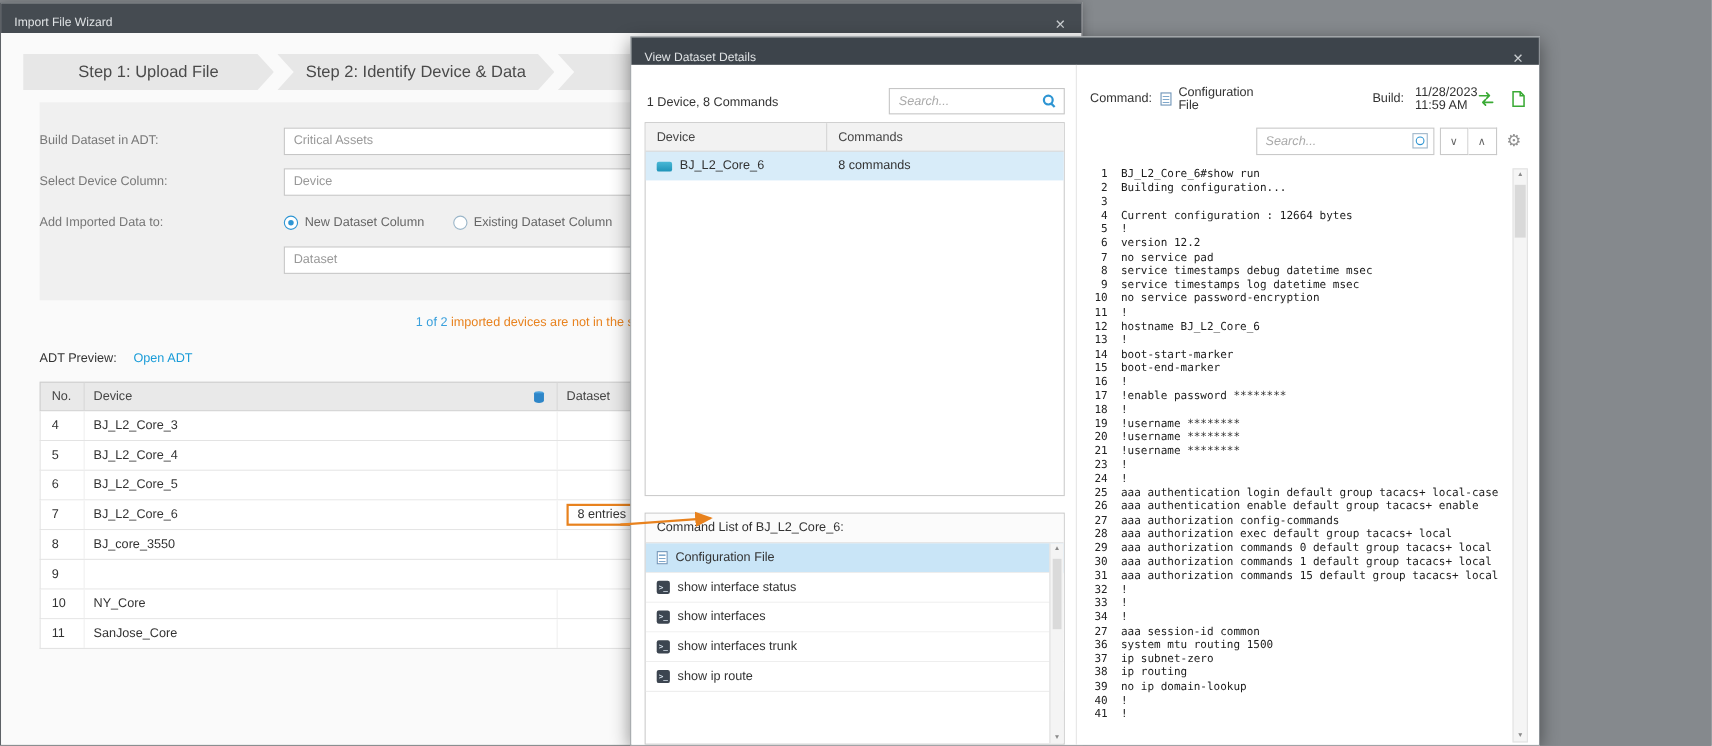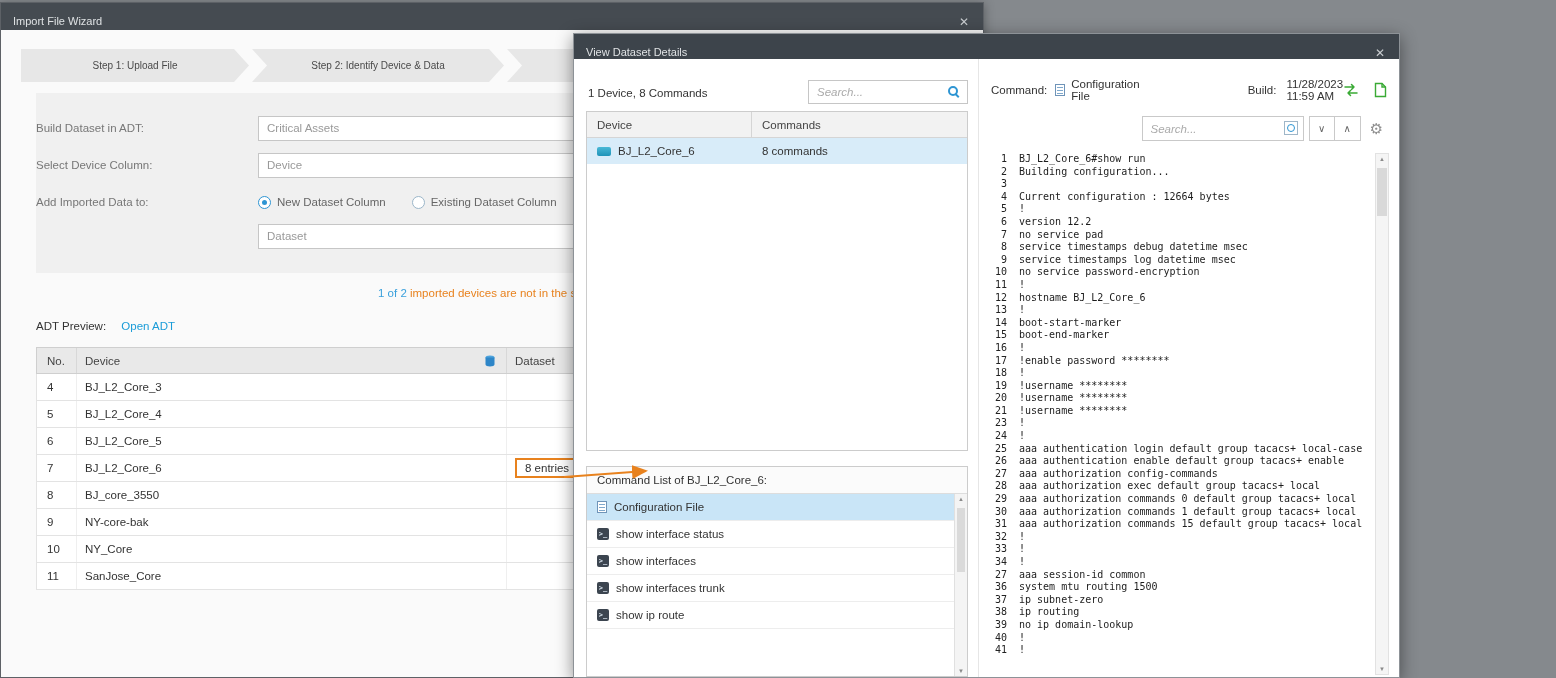--- a/index.html
+++ b/index.html
@@ -18,21 +18,21 @@
   
   .wizard {
     position:absolute; left:0; top:2px; width:984px; height:676px;
     background:#fafafa; border:1px solid #5d6166; box-shadow:0 2px 10px rgba(0,0,0,.35); z-index:1;
   }
   .wizard-body { position:absolute; left:0; right:0; top:27px; bottom:0; background:#fafafa; }
 
   .steps { position:absolute; left:20px; top:19px; display:flex; height:33px; }
   .step {
     background:#e7e7e7; color:#4a4a4a; display:flex; align-items:center; justify-content:center;
-    font-size:10px; padding:0 10px;text-align:center;
+    font-size:15px; padding:0 10px;text-align:center;
   }
   .step1 { width:228px; clip-path:polygon(0 0, calc(100% - 15px) 0, 100% 50%, calc(100% - 15px) 100%, 0 100%); }
   .step-mid { margin-left:3px; clip-path:polygon(0 0, calc(100% - 15px) 0, 100% 50%, calc(100% - 15px) 100%, 0 100%, 15px 50%); }
   .step2 { width:252px; }
   .step3 { width:170px; }
 
   .form-panel { position:absolute; left:35px; top:63px; width:925px; height:180px; background:#f0f0f0; }
   .form-row { position:absolute; left:0; display:flex; align-items:center; height:26px; }
   .form-row label { width:212px; margin-right:10px; color:#777; }
   .r1 { top:22px; } .r2 { top:59px; } .r3 { top:96px; } .r4 { top:130px; }
@@ -265,21 +265,20 @@
           <div class="dt-row">
             <div class="c-no">8</div>
             <div class="c-dev">BJ_core_3550</div>
             <div class="c-ds">
               <span class="entries"></span>
             </div>
           </div>
 
           <div class="dt-row">
             <div class="c-no">9</div>
-            <div class="c-dev">NY-core-bak</div>
             <div class="c-ds">
               <span class="entries"></span>
             </div>
           </div>
 
           <div class="dt-row">
             <div class="c-no">10</div>
             <div class="c-dev">NY_Core</div>
             <div class="c-ds">
               <span class="entries"></span>

